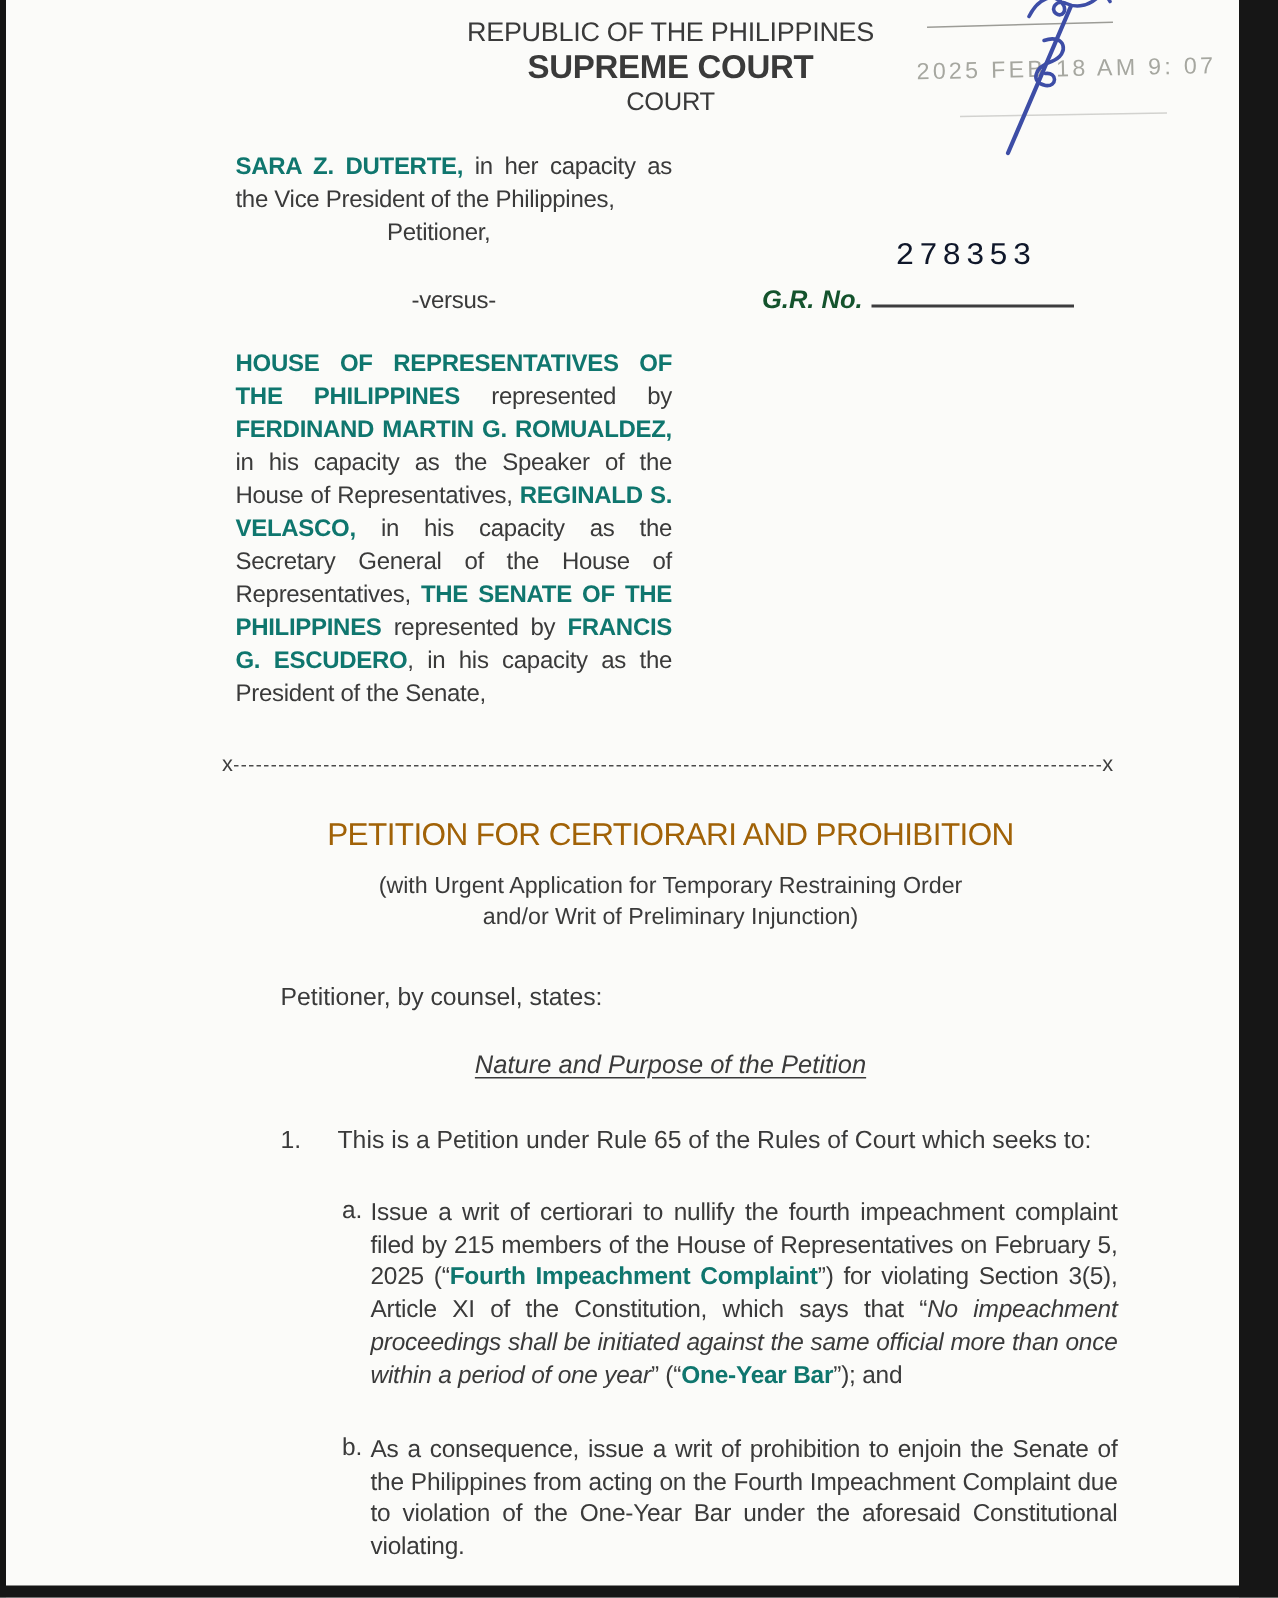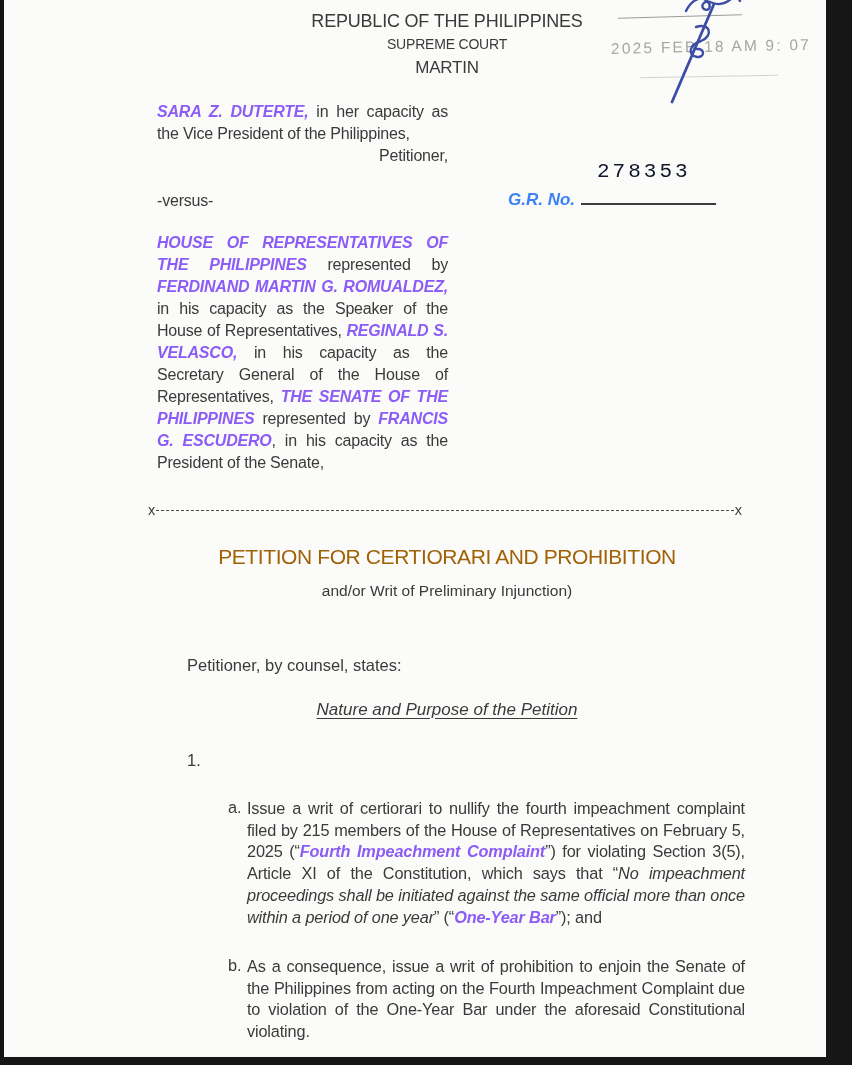--- a/index.html
+++ b/index.html
@@ -14,49 +14,49 @@
   
   .edge-left{position:absolute;left:0;top:0;width:4px;height:1065px;background:#141414;}
   .edge-right{position:absolute;left:826px;top:0;width:26px;height:1065px;background:#161616;}
   .edge-bottom{position:absolute;left:0;top:1057px;width:852px;height:8px;background:#161616;}
 
   .abs{position:absolute;}
 
   
   .court-header{left:157px;top:10px;width:580px;text-align:center;line-height:23px;letter-spacing:-0.2px;}
   .court-header .h1{font-size:18px;}
-  .court-header .h2{font-size:14px;font-weight:normal;}
+  .court-header .h2{font-size:22px;font-weight:bold;}
   .court-header .h3{font-size:17px;}
 
   
   .stamp-line{left:618px;top:16px;width:124px;border-top:1.6px solid #9c9c97;transform:rotate(-1.6deg);}
   .stamp-text{
     left:611px;top:38px;width:180px;
     font-size:15.5px;letter-spacing:2.2px;font-weight:500;
     color:#a6a7a0;transform:rotate(-1.2deg);white-space:nowrap;
   }
   .stamp-line2{left:640px;top:76px;width:138px;border-top:1.4px solid rgba(150,150,144,0.4);transform:rotate(-1deg);}
   .pen-svg{left:628px;top:-4px;}
 
   
   .cap{width:291px;font-size:16px;line-height:21.8px;letter-spacing:-0.2px;}
   .petitioner-para{left:157px;top:101px;text-align:justify;}
-  .petitioner-label{left:157px;top:145px;text-align:right;}
-  .versus{left:157px;top:190px;font-size:16px;}
+  .petitioner-label{left:147px;top:145px;text-align:center;}
+  .versus{left:157px;top:190px;text-align:center;font-size:16px;}
   .gr-number{
     left:597px;top:160px;
     font-family:"Liberation Mono", monospace;
     font-size:21px;letter-spacing:3px;color:#0f172a;
   }
   .gr-line{left:508px;top:189px;font-size:17px;white-space:nowrap;}
-  .gr-label{font-weight:bold;font-style:italic;color:#3b82f6;}
+  .gr-label{font-weight:bold;font-style:italic;color:#14532d;}
   .gr-underline{display:inline-block;width:135px;border-bottom:2px solid #3c3c3e;height:14px;margin-left:6px;}
   .respondents-para{left:157px;top:232px;text-align:justify;line-height:22px;}
   .respondents-label{left:157px;top:476px;text-align:right;}
-  .run-b{font-weight:bold;color:#8b5cf6;font-style:italic;}
+  .run-b{font-weight:bold;color:#0f766e;}
   .run-i{font-style:italic;}
 
   
   .separator{left:148px;top:502px;width:594px;display:flex;align-items:center;font-size:14.5px;color:#3e3e3e;}
   .sep-dash{flex:1;border-top:1.6px dashed #4a4a4a;margin:1px 1px 0 1px;}
 
   
   .petition-title{left:157px;top:545px;width:580px;text-align:center;font-size:21px;letter-spacing:-0.4px;color:#a16207;}
   .petition-subtitle{left:157px;top:580px;width:580px;text-align:center;font-size:15.5px;line-height:21px;}
 
@@ -76,21 +76,21 @@
   .item-b-text{left:247px;top:956px;}
 </style>
 </head>
 <body>
 
 <div class="page">
 
   <div class="abs court-header">
     <div class="h1">REPUBLIC OF THE PHILIPPINES</div>
     <div class="h2">SUPREME COURT</div>
-    <div class="h3">MARTIN</div>
+    <div class="h3">COURT</div>
   </div>
 
   <div class="abs stamp-line"></div>
   <div class="abs stamp-text">2025 FEB 18  AM 9: 07</div>
   <div class="abs stamp-line2"></div>
   <svg class="abs pen-svg" width="132" height="118" viewBox="0 0 132 118">
     <path d="M 44 106 L 86 8" fill="none" stroke="#3d4da6" stroke-width="2.8" stroke-linecap="round"></path>
     <path d="M 58 15 C 64 3, 74 -1, 80 6 C 84 11, 80 16, 76 13 C 72 10, 76 4, 82 6 C 88 9, 96 9, 103 3 C 107 0, 110 1, 112 5" fill="none" stroke="#3d4da6" stroke-width="2.4" stroke-linecap="round"></path>
     <path d="M 68 31 C 82 26, 86 40, 73 45 C 61 49, 59 59, 69 61 C 77 62, 77 52, 69 53" fill="none" stroke="#3d4da6" stroke-width="2.4" stroke-linecap="round"></path>
   </svg>
@@ -107,31 +107,33 @@
   <div class="abs cap respondents-para"><span class="run-b">HOUSE OF REPRESENTATIVES OF THE PHILIPPINES</span><span> represented by </span><span class="run-b">FERDINAND MARTIN G. ROMUALDEZ,</span><span> in his capacity as the Speaker of the House of Representatives, </span><span class="run-b">REGINALD S. VELASCO,</span><span> in his capacity as the Secretary General of the House of Representatives, </span><span class="run-b">THE SENATE OF THE PHILIPPINES</span><span> represented by </span><span class="run-b">FRANCIS G. ESCUDERO</span><span>, in his capacity as the President of the Senate,</span></div>
 
   <div class="abs separator">
     <span>x</span>
     <span class="sep-dash"></span>
     <span>x</span>
   </div>
 
   <div class="abs petition-title">PETITION FOR CERTIORARI AND PROHIBITION</div>
   <div class="abs petition-subtitle">
+    <div>(with Urgent Application for Temporary Restraining Order</div>
     <div>and/or Writ of Preliminary Injunction)</div>
   </div>
 
   <div class="abs section-heading">
     <span>Nature and Purpose of the Petition</span>
   </div>
 
   <div class="abs intro-line">Petitioner, by counsel, states:</div>
 
   <div class="abs para-1">
     <span class="para-num">1.</span>
+    <span>This is a Petition under Rule 65 of the Rules of Court which seeks to:</span>
   </div>
 
   <div class="abs item-label item-a-label">a.</div>
   <div class="abs item item-a-text"><span>Issue a writ of certiorari to nullify the fourth impeachment complaint filed by 215 members of the House of Representatives on February 5, 2025 (“</span><span class="run-b">Fourth Impeachment Complaint</span><span>”) for violating Section 3(5), Article XI of the Constitution, which says that “</span><span class="run-i">No impeachment proceedings shall be initiated against the same official more than once within a period of one year</span><span>” (“</span><span class="run-b">One-Year Bar</span><span>”); and</span></div>
 
   <div class="abs item-label item-b-label">b.</div>
   <div class="abs item item-b-text">As a consequence, issue a writ of prohibition to enjoin the Senate of the Philippines from acting on the Fourth Impeachment Complaint due to violation of the One-Year Bar under the aforesaid Constitutional violating.</div>
 
   <div class="edge-left"></div>
   <div class="edge-right"></div>

